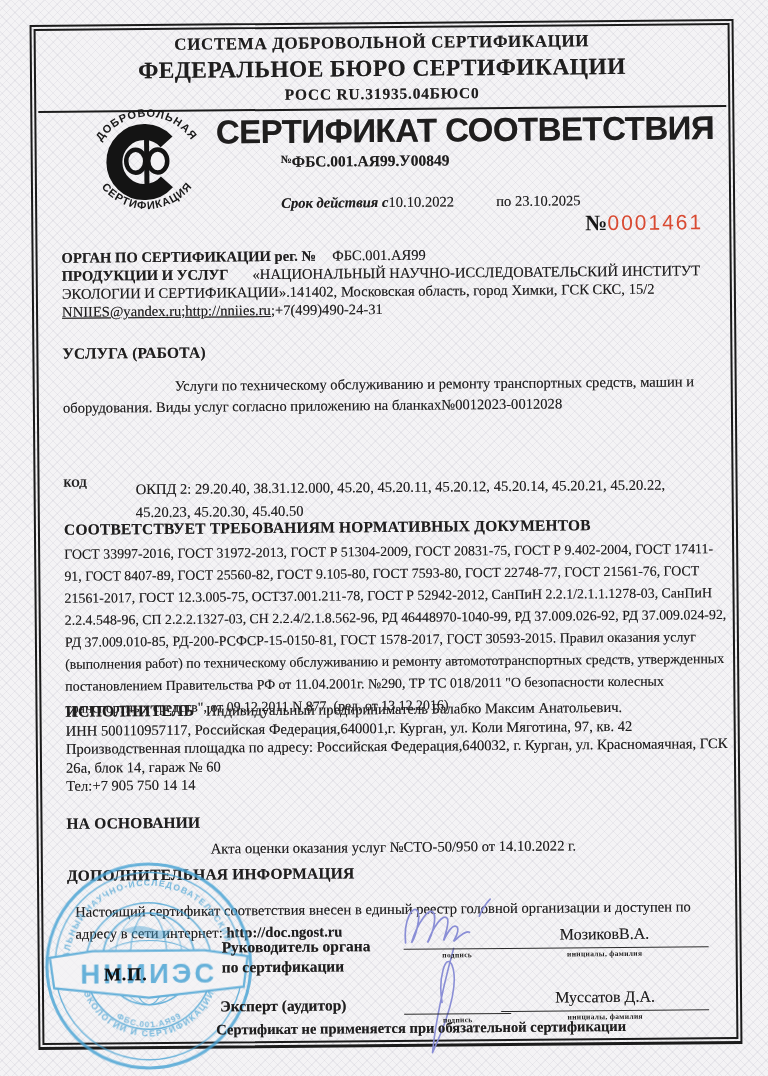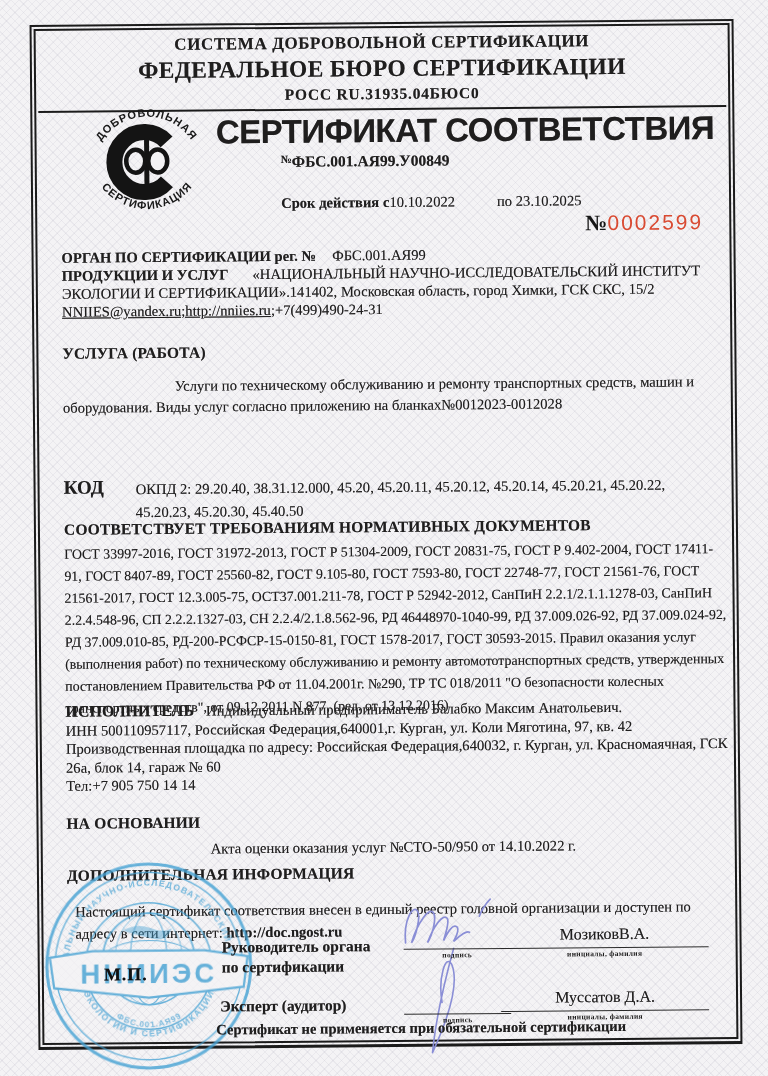--- a/index.html
+++ b/index.html
@@ -25,36 +25,36 @@
   .hdr3{left:0;right:0;top:61px;text-align:center;font-weight:bold;font-size:15.5px;letter-spacing:.8px;}
   .hdr-divider{left:6px;right:6px;top:84px;border-top:2px solid #1b1b1b;height:0;}
   .title{
     left:180px;width:505px;top:88px;text-align:center;
     font-family:"Liberation Sans","DejaVu Sans",sans-serif;
     font-weight:bold;font-size:33px;letter-spacing:-.5px;
   }
   .certno{left:248px;top:128px;font-weight:bold;font-size:15.5px;}
   .certno .numsign{font-size:11px;vertical-align:4px;}
   .validity{left:248px;top:170px;font-size:14.6px;}
-  .validity .lbl{font-weight:bold;}
+  .validity .lbl{font-weight:bold;font-style:italic;}
   .validity .to-part{margin-left:42px;}
   .blankno{left:552px;top:188px;font-size:21px;white-space:nowrap;}
   .blankno .bsign{font-weight:bold;font-size:22px;font-family:"Liberation Serif",serif;color:#171717;}
   .blankno .bval{font-family:"Liberation Sans","DejaVu Sans",sans-serif;letter-spacing:2px;font-size:21px;}
   .body-text{font-size:14.6px;line-height:18px;}
   .org-block{left:28px;top:222px;width:662px;}
   .org-block .bold{font-weight:bold;}
   .org-block .l1{white-space:nowrap;}
   .org-block .gap{display:inline-block;width:16px;}
   .org-block .gap2{display:inline-block;width:24px;}
   .org-contacts .ul{text-decoration:underline;}
   .h-bold{font-weight:bold;font-size:15.5px;letter-spacing:.2px;}
   .service-head{left:28px;top:318px;}
   .service-text{left:28px;top:350px;width:655px;text-indent:112px;line-height:21px;}
-  .code-label{left:28px;top:450px;font-size:19px;font-weight:bold;}
+  .code-label{left:28px;top:450px;font-size:11px;font-weight:bold;}
   .code-value{left:100px;top:452px;width:565px;line-height:23px;}
   .comply-head{left:28px;top:494px;}
   .gost-text{left:28px;top:517px;width:662px;font-size:13.9px;line-height:22px;}
   .executor{left:28px;top:676px;width:664px;line-height:18.5px;}
   .executor .lblx{font-weight:bold;font-size:16px;margin-right:12px;}
   .basis-head{left:28px;top:788px;}
   .basis-text{left:172px;top:815px;font-size:14.6px;}
   .addinfo-head{left:28px;top:840px;}
   .addinfo-text{left:36px;top:874px;width:648px;line-height:22px;}
   .addinfo-text .url{font-weight:bold;}
@@ -109,21 +109,21 @@
   </svg>
 
   <div class="abs t title">СЕРТИФИКАТ СООТВЕТСТВИЯ</div>
   <div class="abs t certno">
     <span class="numsign">№</span><span>ФБС.001.АЯ99.У00849</span>
   </div>
   <div class="abs t validity">
     <span class="lbl">Срок действия с</span><span>10.10.2022</span><span class="to-part"><span>по</span> <span>23.10.2025</span></span>
   </div>
   <div class="abs blankno">
-    <span class="bsign">№</span><span class="bval" style="color:#d94a32">0002599</span>
+    <span class="bsign">№</span><span class="bval" style="color:#d94a32">0001461</span>
   </div>
 
   <div class="abs t body-text org-block">
     <div class="l1">
       <span class="bold">ОРГАН ПО СЕРТИФИКАЦИИ рег. №</span><span class="gap"></span><span>ФБС.001.АЯ99</span>
     </div>
     <div>
       <span class="bold">ПРОДУКЦИИ И УСЛУГ</span><span class="gap2"></span><span>«НАЦИОНАЛЬНЫЙ НАУЧНО-ИССЛЕДОВАТЕЛЬСКИЙ ИНСТИТУТ ЭКОЛОГИИ И СЕРТИФИКАЦИИ».141402, Московская область, город Химки, ГСК СКС, 15/2</span>
     </div>
     <div class="org-contacts">

